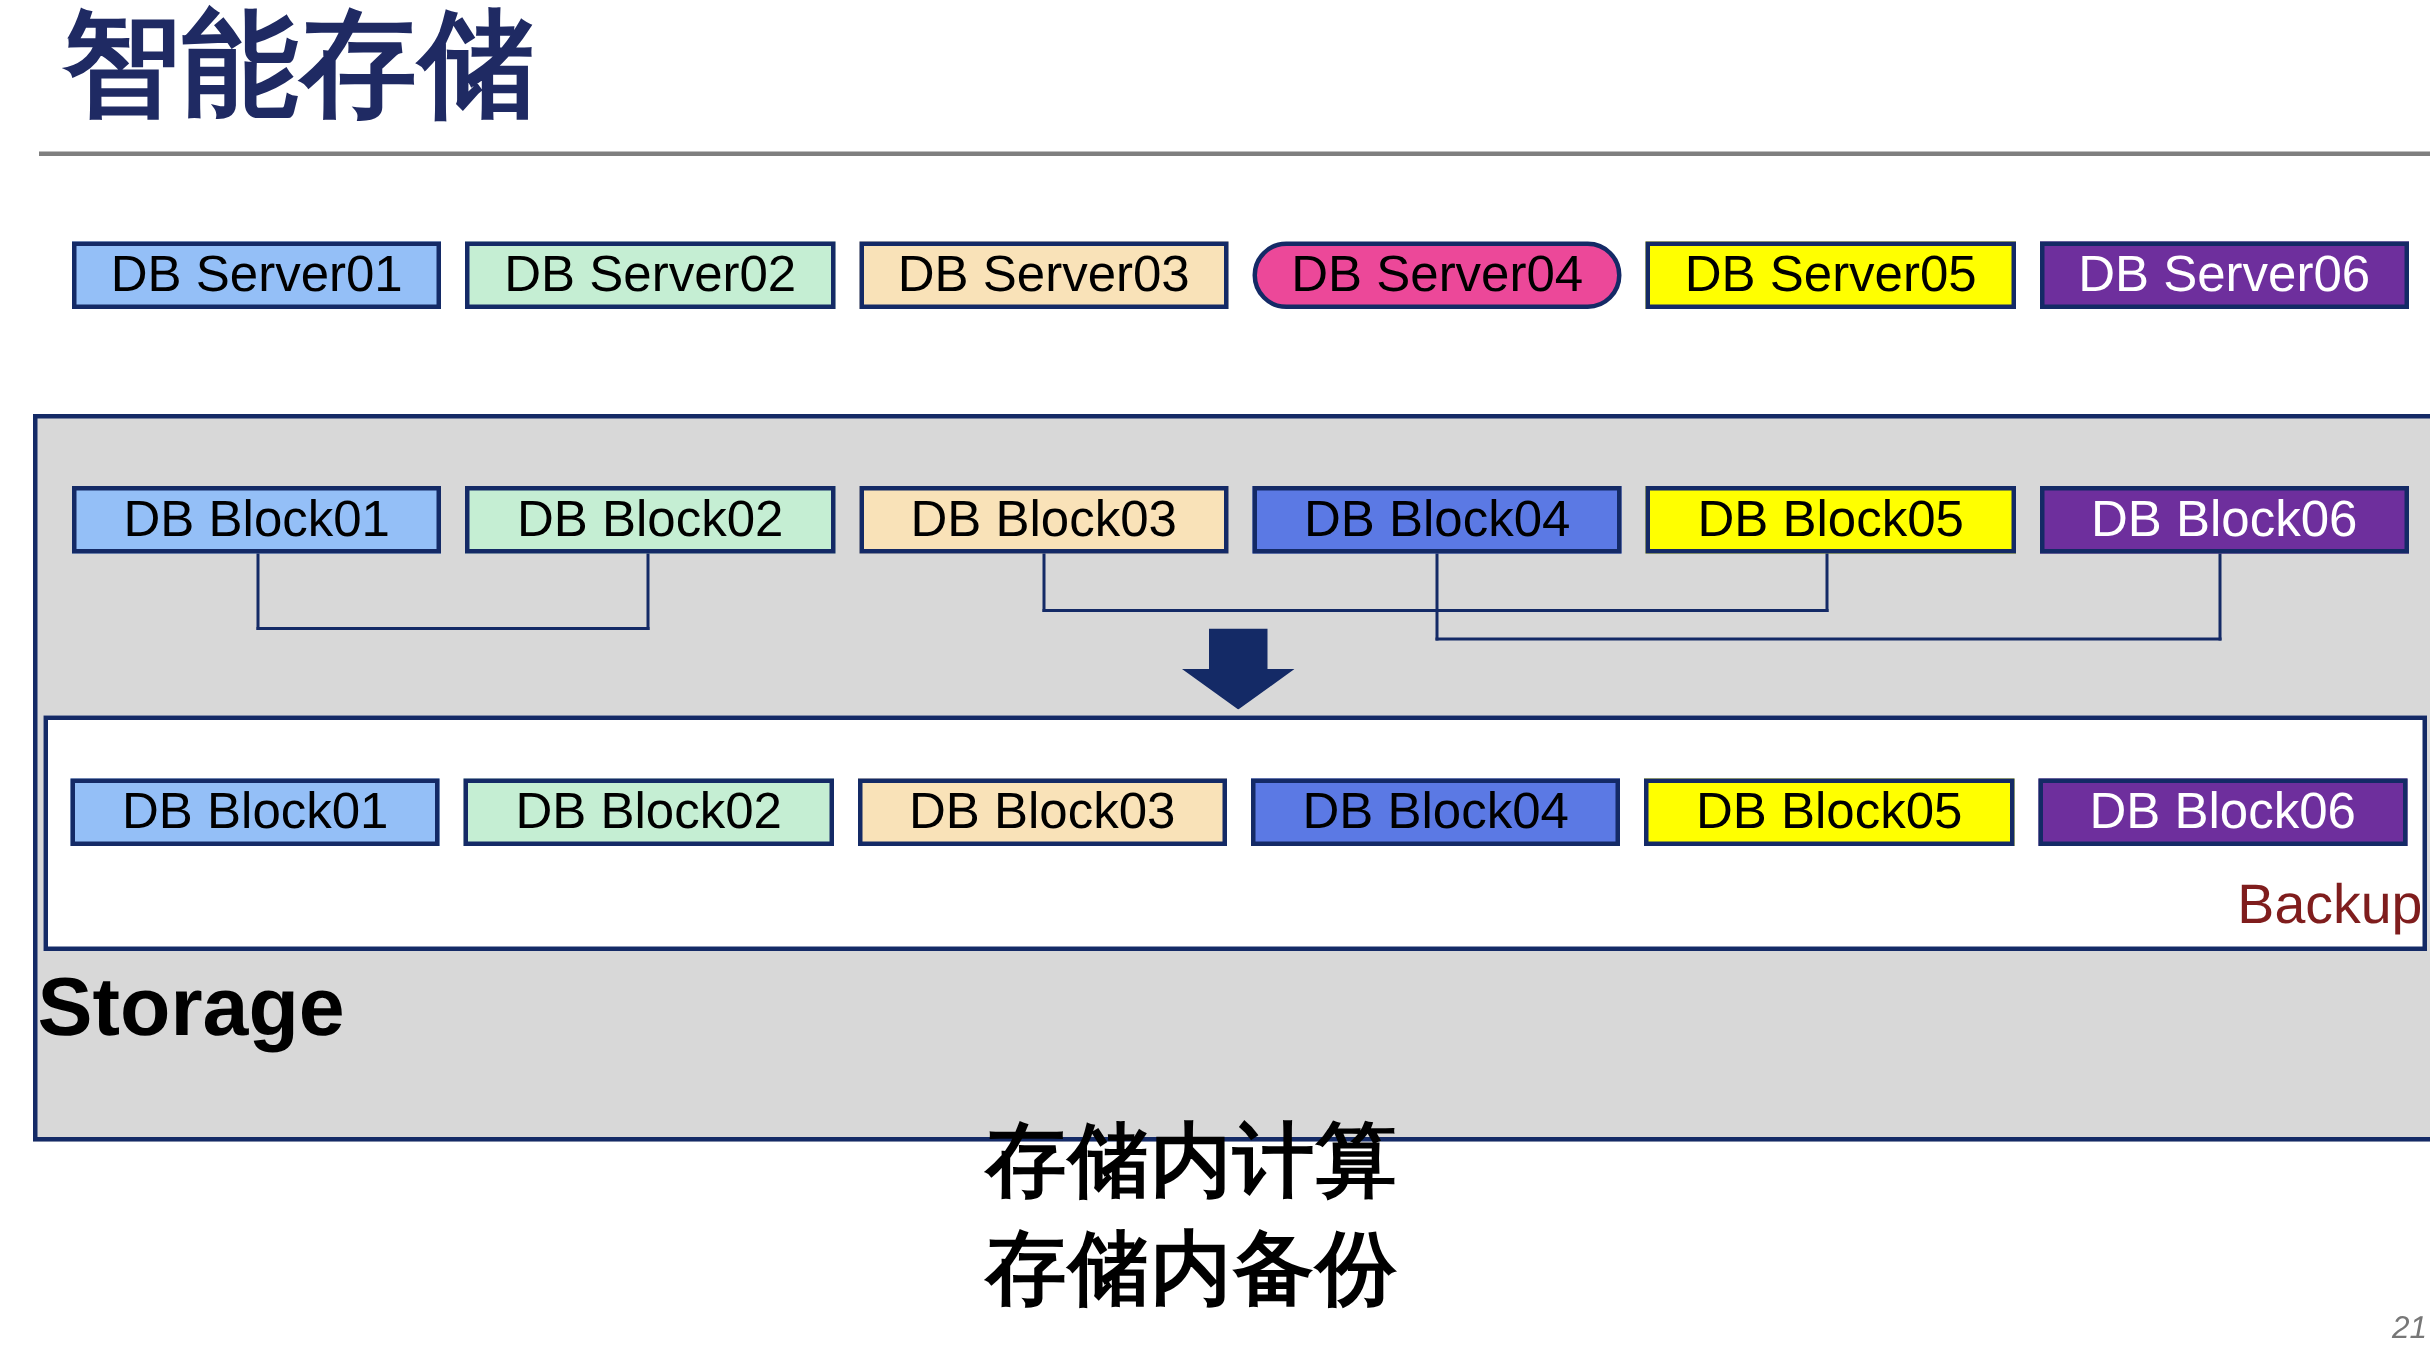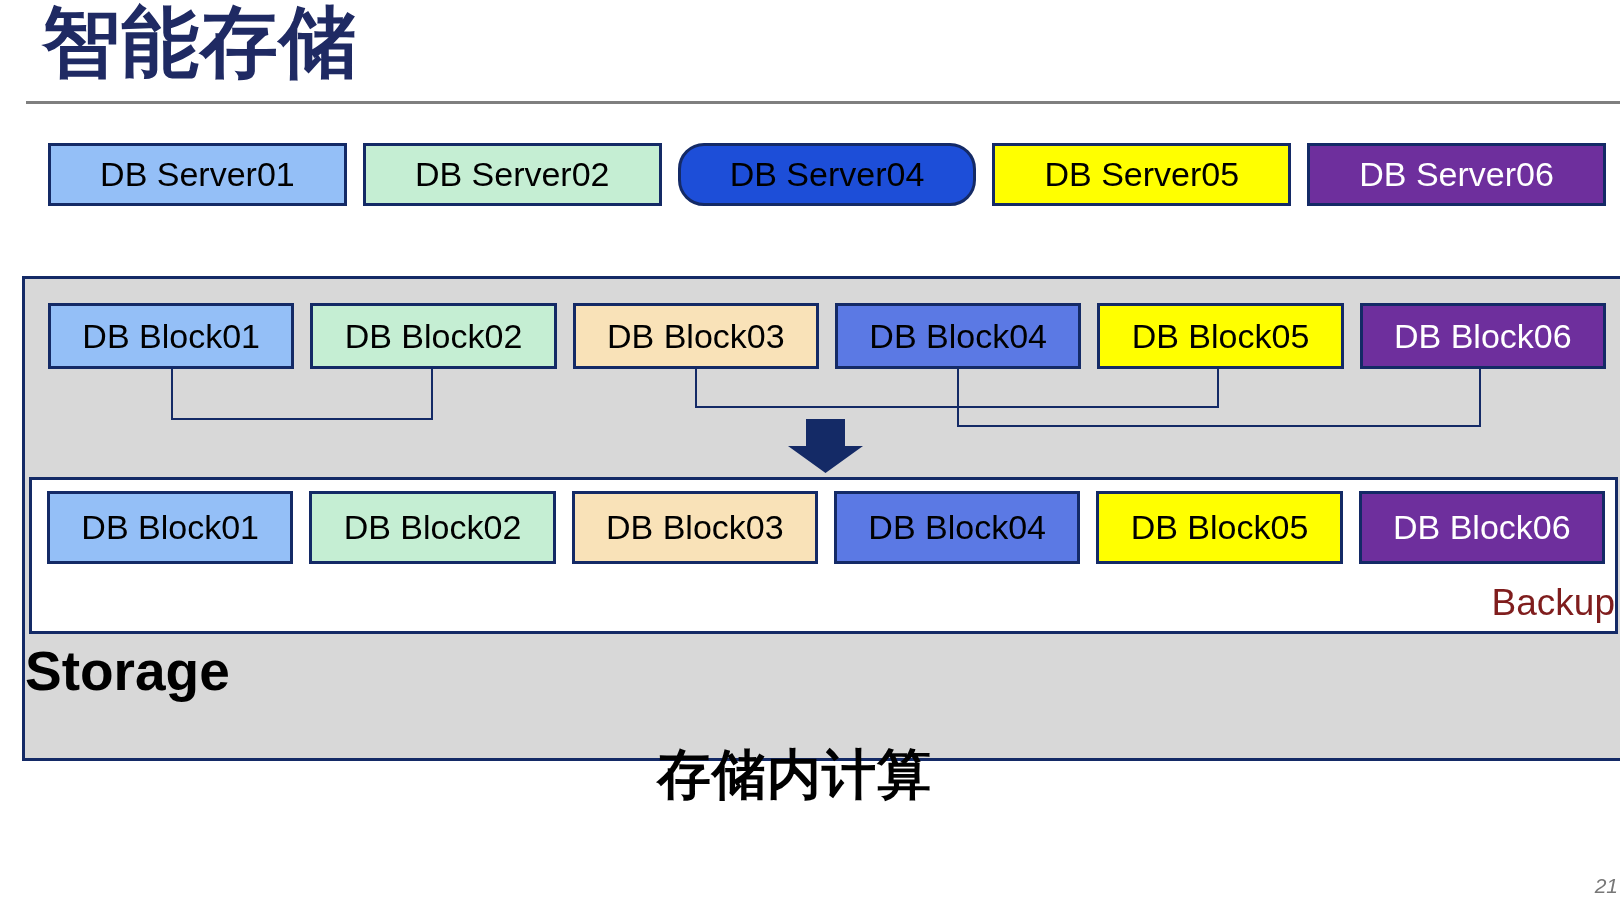--- a/index.html
+++ b/index.html
@@ -16,21 +16,21 @@
   .slide-title{
     position:absolute;left:22px;top:2px;
     font-size:78px;line-height:1.05;font-weight:700;
     color:var(--title-navy);letter-spacing:1px;
   }
   .title-divider{
     position:absolute;left:6px;top:101px;width:1608px;height:3px;
     background:var(--divider);
   }
 
-  .row{position:absolute;left:28px;width:1558px;display:flex;gap:16px;}
+  .row{position:absolute;left:28px;width:1558px;display:flex;gap:16px;align-items:flex-end;}
   .cell{
     flex:1;border:3px solid var(--navy);
     display:flex;align-items:center;justify-content:center;
     font-size:34px;color:#000;white-space:nowrap;
   }
   .server-row{top:143px;height:63px;}
 
   .storage-container{
     position:absolute;left:2px;top:276px;width:1609px;height:485px;
     background:var(--gray-fill);border:3px solid var(--navy);
@@ -77,21 +77,22 @@
 <body>
 
 <div class="stage">
 
   <div class="slide-title">智能存储</div>
   <div class="title-divider"></div>
 
   <div class="row server-row">
     <div class="cell" style="background-color: rgb(148, 191, 247); color: rgb(0, 0, 0);">DB Server01</div>
     <div class="cell" style="background-color: rgb(197, 238, 211); color: rgb(0, 0, 0);">DB Server02</div>
-    <div class="cell" style="background-color: #1d4ed8; color: rgb(0, 0, 0); border-radius: 26px;">DB Server04</div>
+    <div class="cell" style="background-color: rgb(249, 226, 184); color: rgb(0, 0, 0);">DB Server03</div>
+    <div class="cell" style="background-color: #ec4899; color: rgb(0, 0, 0); border-radius: 26px;">DB Server04</div>
     <div class="cell" style="background-color: rgb(255, 255, 0); color: rgb(0, 0, 0);">DB Server05</div>
     <div class="cell" style="background-color: rgb(110, 47, 157); color: rgb(255, 255, 255);">DB Server06</div>
   </div>
 
   <div class="storage-container">
 
     <div class="row block-row-top" style="left:23px;">
       <div class="cell" style="background-color: rgb(148, 191, 247); color: rgb(0, 0, 0);">DB Block01</div>
       <div class="cell" style="background-color: rgb(197, 238, 211); color: rgb(0, 0, 0);">DB Block02</div>
       <div class="cell" style="background-color: rgb(249, 226, 184); color: rgb(0, 0, 0);">DB Block03</div>
@@ -118,16 +119,17 @@
         <div class="cell" style="background-color: rgb(110, 47, 157); color: rgb(255, 255, 255);">DB Block06</div>
       </div>
       <div class="backup-label">Backup</div>
     </div>
 
     <div class="storage-label">Storage</div>
   </div>
 
   <div class="slide-notes">
     <div>存储内计算</div>
+    <div>存储内备份</div>
   </div>
 
   <div class="page-number">21</div>
 </div>
 
 </body></html>

